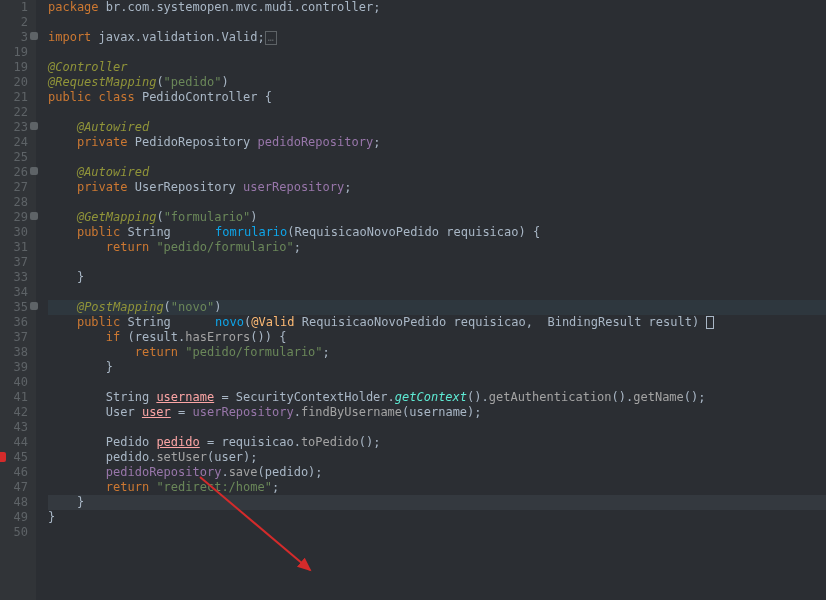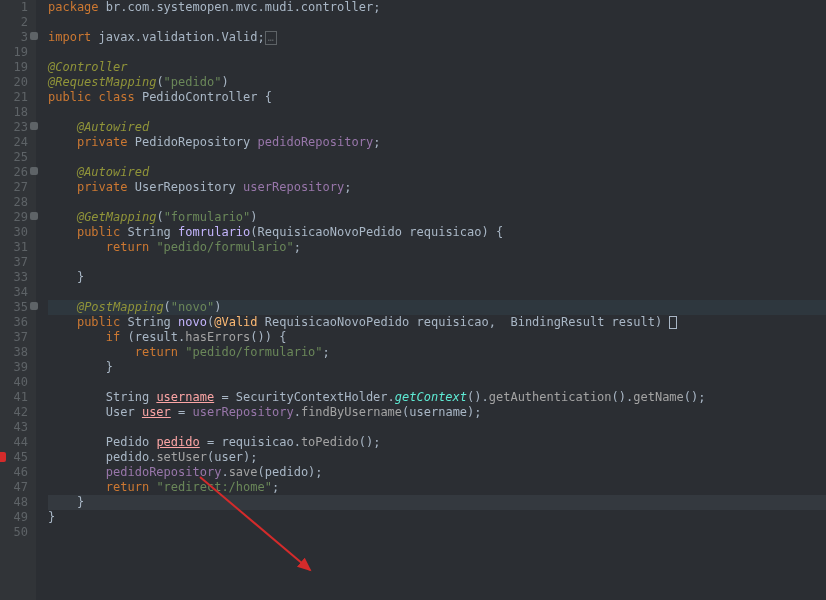--- a/index.html
+++ b/index.html
@@ -50,21 +50,21 @@
   flex: 1;
   padding-left: 12px;
   white-space: pre;
   overflow: hidden;
 }
 .code .row { height: 15px; }
 .code .row.hl35 { background: #2e373e; }
 .code .row.hl48 { background: #34393f; }
 .kw { color: #cc7832; }
 .type { color: #a9b7c6; }
-.method { color: #c4b5fd; }
+.method { color: #0ea5e9; margin-left: 37px; }
 .str { color: #6a8759; }
 .anno { color: #fdba74; }
 .anno-it { color: #909439; font-style: italic; margin-top: 16px; }
 .pkg { color: #a9b7c6; }
 .param { color: #a9b7c6; text-align: center; }
 .var { color: #fca5a5; text-decoration: underline; }
 .call { color: #a3a3a3; }
 .punc { color: #a9b7c6; }
 .cls-def { color: #a9b7c6; }
 .static-call { color: #5eead4; font-style: italic; }
@@ -96,21 +96,21 @@
 
 <div class="editor">
   <div class="gutter" id="gutter">
       <div class="line-num">1</div>
       <div class="line-num">2</div>
       <div class="line-num">3<span class="fold-marker"></span></div>
       <div class="line-num">19</div>
       <div class="line-num">19</div>
       <div class="line-num">20</div>
       <div class="line-num">21</div>
-      <div class="line-num">18</div>
+      <div class="line-num">22</div>
       <div class="line-num">23<span class="fold-marker"></span></div>
       <div class="line-num">24</div>
       <div class="line-num">25</div>
       <div class="line-num">26<span class="fold-marker"></span></div>
       <div class="line-num">27</div>
       <div class="line-num">28</div>
       <div class="line-num">29<span class="fold-marker"></span></div>
       <div class="line-num">30</div>
       <div class="line-num">31</div>
       <div class="line-num">37</div>

